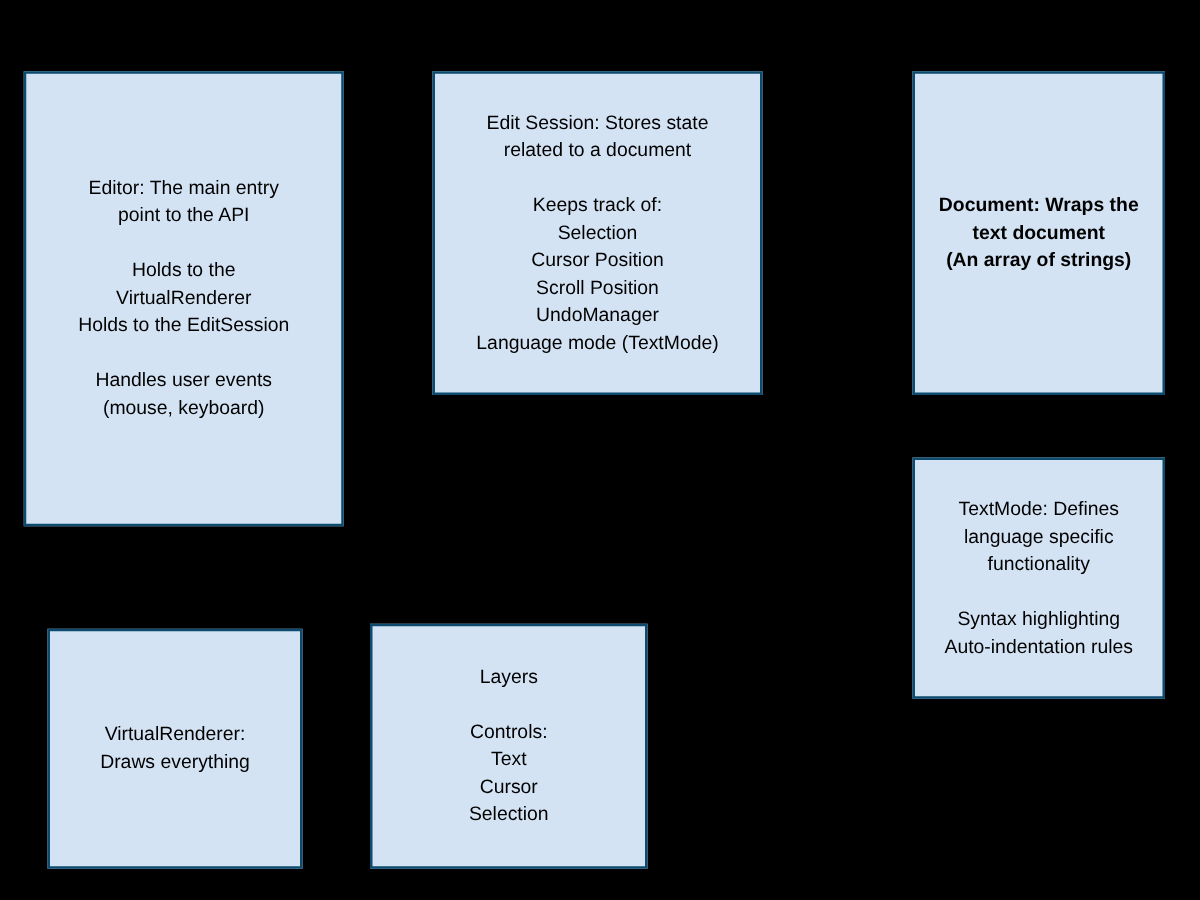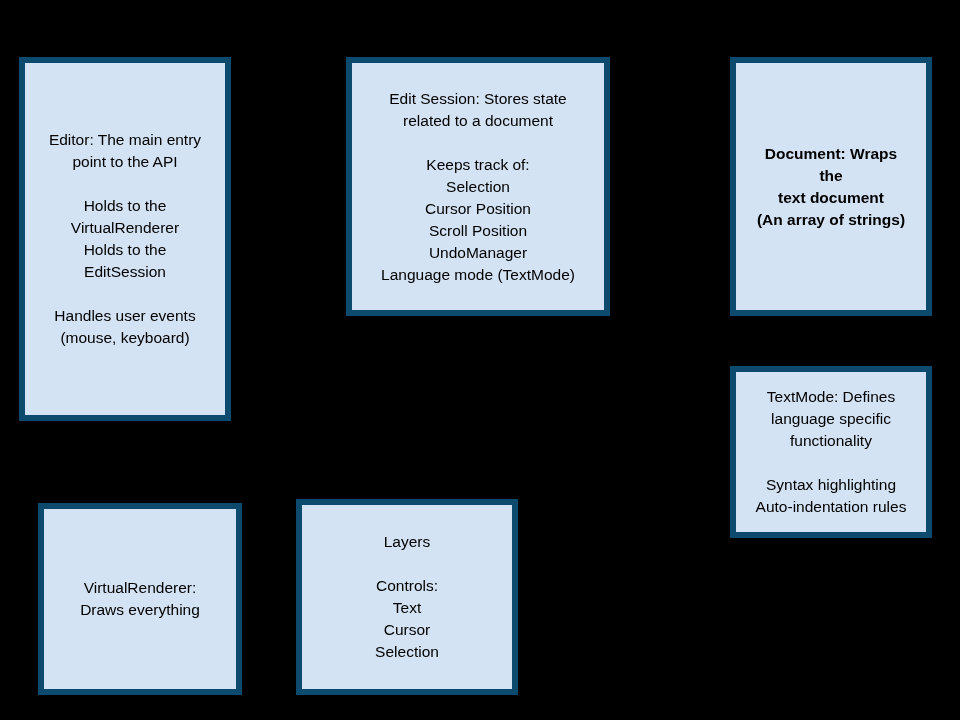--- a/index.html
+++ b/index.html
@@ -12,42 +12,42 @@
     width: 960px;
     height: 720px;
     background: #000000;
     overflow: hidden;
     font-family: "Liberation Sans", sans-serif;
   }
   .node {
     position: absolute;
     box-sizing: border-box;
     background: #d4e3f4;
-    border: 6px solid #0c4a6e;
+    border: 2px solid #0c4a6e;
     color: #000000;
     display: flex;
     align-items: center;
     justify-content: center;
     text-align: center;
     font-size: 15.5px;
     line-height: 1.42;
     white-space: pre-line;
     padding: 4px 18px;
   }
   .node span {
     display: block;
     width: 100%;
   }
 </style>
 </head>
 <body>
 
 <div id="canvas">
 
-  <div class="node" style="left:19px; top:57px; width:212px; height:364px;">
+  <div class="node" style="left:19px; top:57px; width:256px; height:364px;">
     <span>Editor: The main entry
 point to the API
 
 Holds to the
 VirtualRenderer
 Holds to the EditSession
 
 Handles user events
 (mouse, keyboard)</span>
   </div>
@@ -63,21 +63,21 @@
 UndoManager
 Language mode (TextMode)</span>
   </div>
 
   <div class="node" style="left:730px; top:57px; width:202px; height:259px;font-weight:bold;">
     <span>Document: Wraps the
 text document
 (An array of strings)</span>
   </div>
 
-  <div class="node" style="left:730px; top:366px; width:202px; height:172px;">
+  <div class="node" style="left:730px; top:366px; width:202px; height:193px;">
     <span>TextMode: Defines
 language specific
 functionality
 
 Syntax highlighting
 Auto-indentation rules</span>
   </div>
 
   <div class="node" style="left:38px; top:503px; width:204px; height:192px;justify-content:flex-end;">
     <span>VirtualRenderer:

